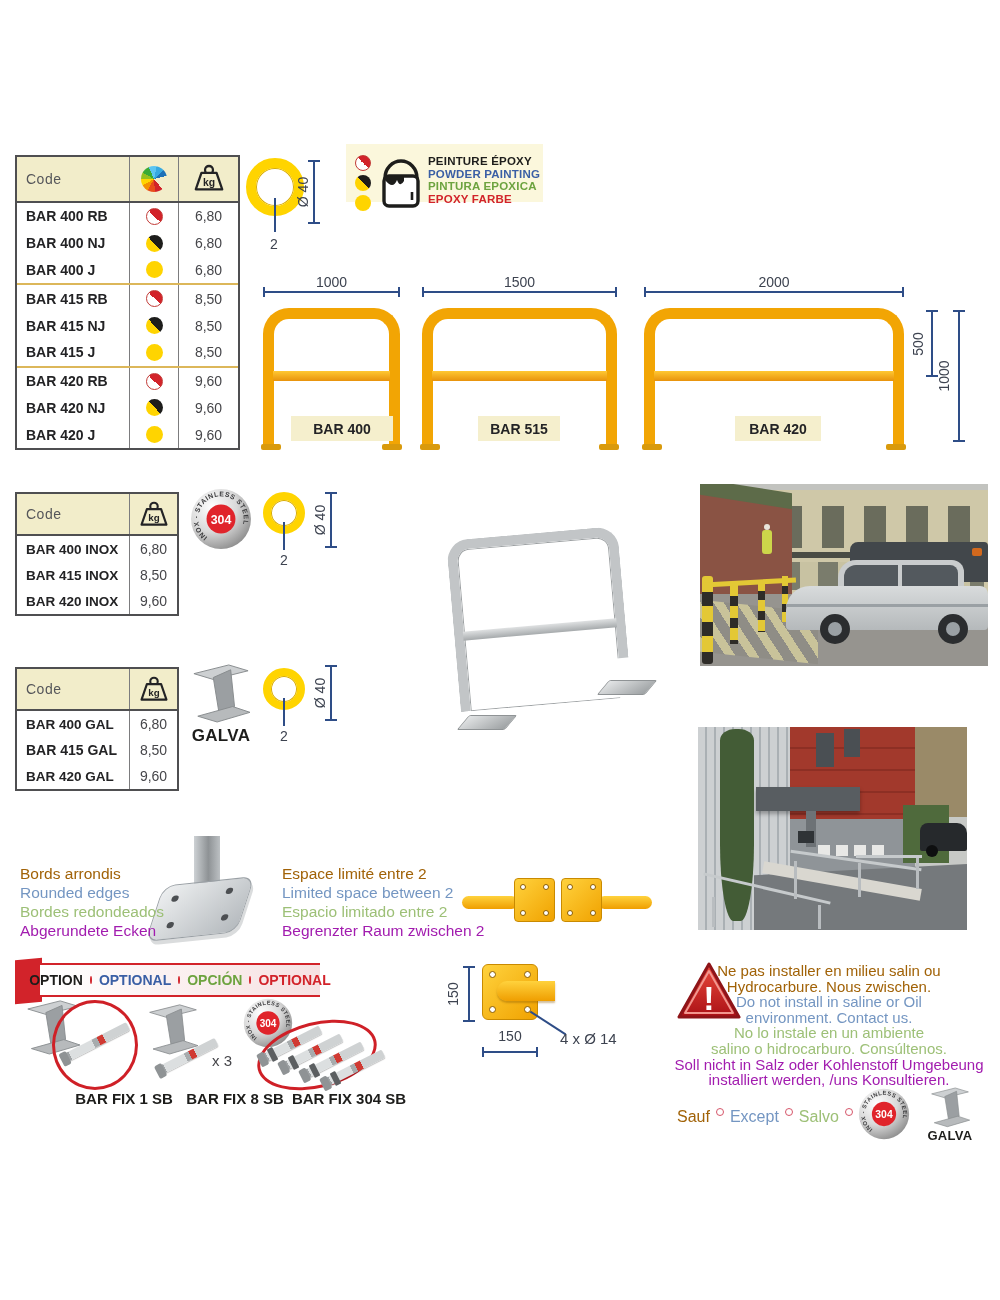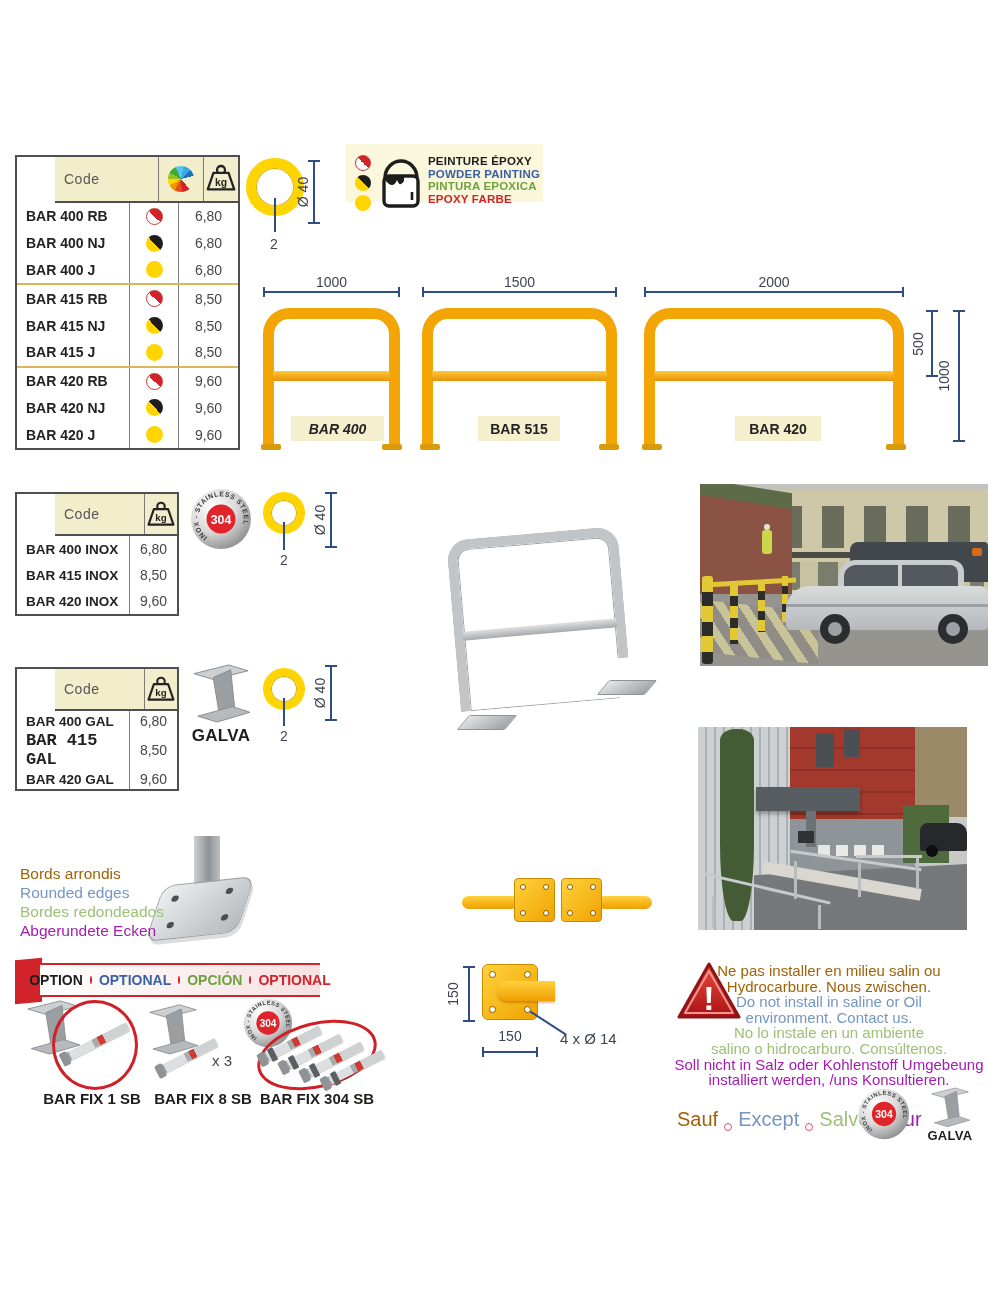--- a/index.html
+++ b/index.html
@@ -13,21 +13,21 @@
   .tbl{position:absolute;border:2px solid #4f4f51;background:#fff;display:flex;flex-direction:column;box-sizing:border-box;}
   .tbl .hdr{display:flex;align-items:center;background:#f2edca;border-bottom:2px solid #4f4f51;}
   .tbl .row{display:flex;align-items:center;flex:1;}
   .tbl .row.grp{border-top:2px solid #dcb75a;}
   .c-code{width:112px;padding-left:9px;box-sizing:border-box;font-size:14px;}
   .c-code.h{font-weight:normal;color:#55565a;letter-spacing:.5px;}
   .c-code.b{font-weight:bold;color:#232325;}
   .c-ic{width:48px;align-self:stretch;display:flex;align-items:center;justify-content:center;
         border-left:1px solid #7c7c7e;border-right:1px solid #7c7c7e;}
   .c-kg{flex:1;text-align:center;font-size:14px;color:#46464a;}
-  .hdr{min-height:44px;margin-left:38px;}
+  .hdr{min-height:44px;}
   .tbl2 .hdr{min-height:40px;}
   
   .dot{width:17px;height:17px;border-radius:50%;box-sizing:border-box;}
   .dot.rb{background:linear-gradient(225deg,#d2232a 50%,#ffffff 50%);border:1.5px solid #c23a36;}
   .dot.nj{background:linear-gradient(225deg,#1d1d1b 50%,#ffd400 50%);}
   .dot.j{background:#ffd400;}
   
   .fan{width:26px;height:26px;border-radius:50%;
        background:conic-gradient(from 140deg,#d2232a 0 36deg,#e94e1b 36deg 70deg,#f39200 70deg 100deg,
        #ffd500 100deg 128deg,#95c11f 128deg 160deg,#3aaa35 160deg 196deg,#5bc5f2 196deg 232deg,
@@ -69,36 +69,36 @@
           font-size:14px;font-weight:bold;}
   .ringsep{width:6px;height:6px;border:1.5px solid #d2232a;border-radius:50%;display:inline-block;}
   .ringsep.soft{border-color:#d6566a;}
   
   .bolt{position:absolute;height:9px;border-radius:2px;
         background:linear-gradient(90deg,#9fa3a5 0 10%,#dcdfe0 10% 46%,#a7abad 46% 54%,#d03a33 54% 63%,#cfd2d3 63% 100%);
         box-shadow:0 1px 1px rgba(0,0,0,.25);}
   .bolt:before{content:"";position:absolute;left:-3px;top:-2.5px;width:8px;height:14px;background:#8f9395;border-radius:2px;}
   .bolt.n:after{content:"";position:absolute;left:9px;top:-2.5px;width:6px;height:14px;background:#5c5f61;border-radius:1px;}
   .redring{position:absolute;border:3px solid #cf2027;border-radius:50%;}
-  .fixlab{position:absolute;font-size:15px;font-weight:bold;color:#1d1d1b;text-align:center;}
+  .fixlab{position:absolute;font-size:15px;font-weight:bold;color:#1d1d1b;text-align:center;margin-left:32px;}
   
   .yplate{position:absolute;background:linear-gradient(135deg,#ffd23d,#f0a200);border:1px solid #c98a00;
           border-radius:4px;box-sizing:border-box;}
   .yhole{position:absolute;width:6px;height:6px;border-radius:50%;background:#fff;border:1.5px solid #8a5c00;box-sizing:border-box;}
   .ytube{position:absolute;background:linear-gradient(180deg,#ffd23d,#ef9e00);border-radius:7px;}
   
   .note{position:absolute;font-size:15.5px;line-height:19px;}
   
   .gplate{position:absolute;width:90px;height:52px;background:linear-gradient(135deg,#eef0f1,#b4b9bd);
           border:1px solid #9aa0a5;border-radius:12px;transform:rotate(-6deg) skewX(-24deg);box-shadow:3px 4px 0 #8f959a55;}
   .ghole{position:absolute;width:7px;height:6px;border-radius:50%;background:#4c4f52;}
   .gpost{position:absolute;width:26px;background:linear-gradient(90deg,#cdd1d4,#8e9295 55%,#bcc0c3);}
   
   .warn{position:absolute;text-align:center;font-size:15px;line-height:15.6px;}
-  .excep{position:absolute;display:flex;align-items:flex-end;gap:6px;font-size:20px;}
+  .excep{position:absolute;display:flex;align-items:flex-start;gap:6px;font-size:16px;}
   .galva-lab{position:absolute;font-weight:bold;color:#1d1d1b;text-align:center;letter-spacing:.3px;}
 </style>
 </head>
 <body>
 
 <div id="canvas">
 
   <svg width="0" height="0" style="position:absolute" aria-hidden="true">
     <defs>
       <radialGradient id="silver" cx="35%" cy="30%" r="75%">
@@ -237,21 +237,21 @@
   <div class="barrier" style="left:422px;top:308px;width:195px;height:137px;">
     <div class="mid" style="top:52px;"></div>
       <div class="ft" style="left:-13px;"></div>
       <div class="ft" style="right:-13px;"></div>
   </div>
   <div class="barrier" style="left:644px;top:308px;width:260px;height:137px;">
     <div class="mid" style="top:52px;"></div>
       <div class="ft" style="left:-13px;"></div>
       <div class="ft" style="right:-13px;"></div>
   </div>
-  <div class="plaque" style="left:291px;top:416px;width:93px;height:25px;font-style:italic;">BAR 400</div>
+  <div class="plaque" style="left:291px;top:416px;width:102px;height:25px;">BAR 400</div>
   <div class="plaque" style="left:478px;top:416px;width:82px;height:25px;">BAR 515</div>
   <div class="plaque" style="left:735px;top:416px;width:86px;height:25px;">BAR 420</div>
 
   <div class="vdim" style="left:931px;top:310px;height:67px;"></div>
   <div class="dimlab rot" style="left:893px;top:336px;width:50px;">500</div>
   <div class="vdim" style="left:958px;top:310px;height:132px;"></div>
   <div class="dimlab rot" style="left:916px;top:368px;width:56px;">1000</div>
 
   <div class="tbl tbl2" style="left:15px;top:492px;width:164px;height:124px;">
     <div class="hdr">
@@ -342,21 +342,21 @@
             <path d="M10 9.5 L26 9.5 L32 27 L4 27 Z" fill="#f2edca" stroke="#232325" stroke-width="2.4" stroke-linejoin="round"></path>
             <text x="18" y="23" font-size="11" font-weight="bold" fill="#232325" text-anchor="middle" font-family="Liberation Sans,sans-serif">kg</text>
           </svg>
       </span>
     </div>
     <div class="row">
         <span class="c-code b" style="font-size:13.5px;">BAR 400 GAL</span>
         <span class="c-kg" style="border-left:1px solid #7c7c7e;align-self:stretch;display:flex;align-items:center;justify-content:center;">6,80</span>
       </div>
     <div class="row">
-        <span class="c-code b" style="font-size:17px;font-family:Liberation Mono, monospace;">BAR 415 GAL</span>
+        <span class="c-code b" style="font-size:14px;">BAR 415 GAL</span>
         <span class="c-kg" style="border-left:1px solid #7c7c7e;align-self:stretch;display:flex;align-items:center;justify-content:center;">8,50</span>
       </div>
     <div class="row">
         <span class="c-code b" style="font-size:13.5px;">BAR 420 GAL</span>
         <span class="c-kg" style="border-left:1px solid #7c7c7e;align-self:stretch;display:flex;align-items:center;justify-content:center;">9,60</span>
       </div>
   </div>
 
   <svg class="abs" style="left:192px;top:662px;" width="58" height="62">
       <use href="#ibeam-sym" width="58" height="62"></use>
@@ -408,20 +408,26 @@
       <div class="ghole" style="left:16px;top:36px;"></div>
       <div class="ghole" style="left:70px;top:34px;"></div>
     </div>
   </div>
   <div class="note" style="left:20px;top:864px;">
     <div class="fr">Bords arrondis</div>
     <div class="en">Rounded edges</div>
     <div class="es">Bordes redondeados</div>
     <div class="de">Abgerundete Ecken</div>
   </div>
+  <div class="note" style="left:282px;top:864px;">
+    <div class="fr">Espace limité entre 2</div>
+    <div class="en">Limited space between 2</div>
+    <div class="es">Espacio limitado entre 2</div>
+    <div class="de">Begrenzter Raum zwischen 2</div>
+  </div>
 
   <div class="abs" style="left:462px;top:872px;width:190px;height:60px;">
     <div class="ytube" style="left:0;top:24px;width:56px;height:13px;"></div>
     <div class="ytube" style="left:136px;top:24px;width:54px;height:13px;"></div>
     <div class="yplate" style="left:52px;top:6px;width:41px;height:44px;">
       <div class="yhole" style="left:5px;top:5px;"></div>
         <div class="yhole" style="right:5px;top:5px;"></div>
       <div class="yhole" style="left:5px;bottom:5px;"></div>
         <div class="yhole" style="right:5px;bottom:5px;"></div>
     </div>

